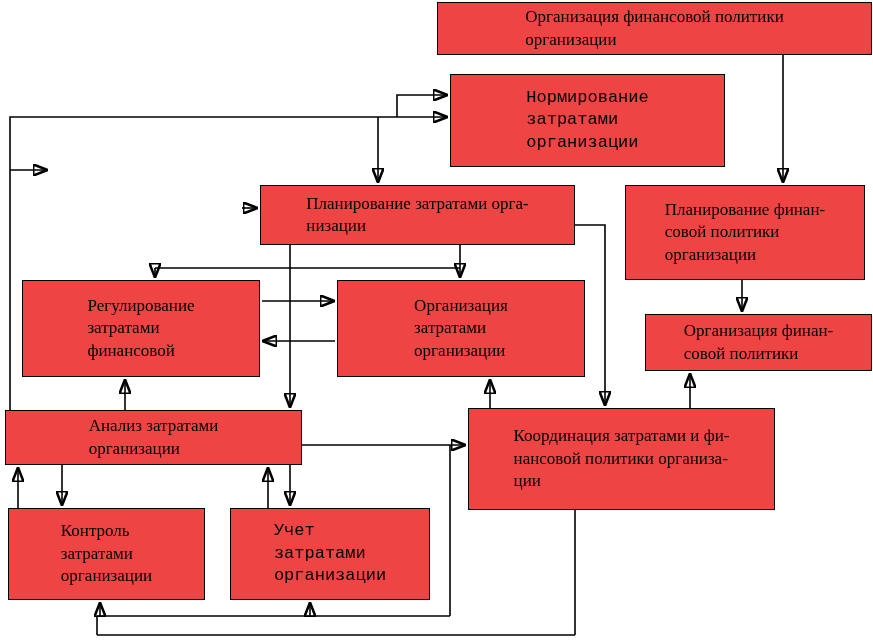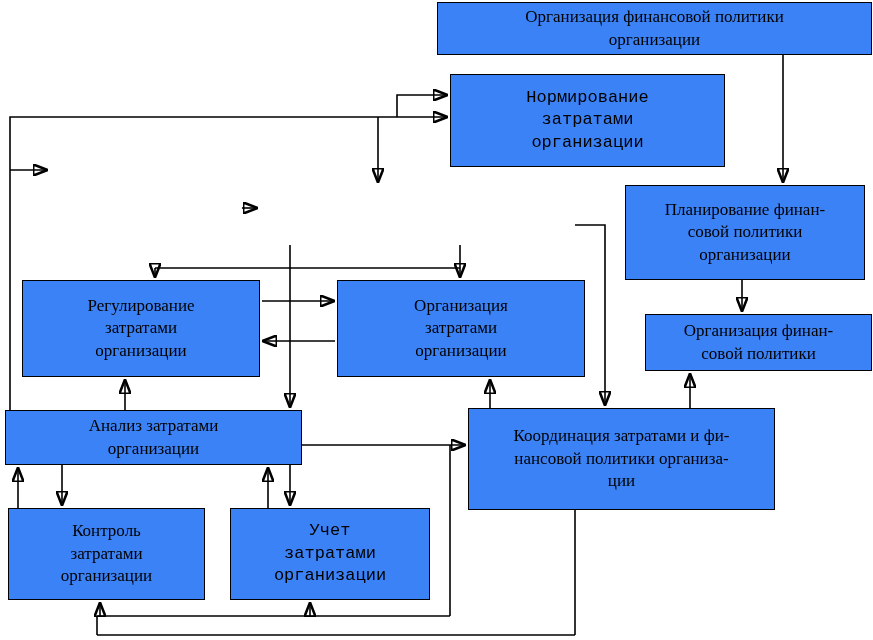--- a/index.html
+++ b/index.html
@@ -24,25 +24,25 @@
   }
   svg.lines path {
     stroke: #000000;
     stroke-width: 1.6;
     fill: none;
   }
   .box {
     position: absolute;
     box-sizing: border-box;
     border: 1.6px solid #000000;
-    background: #3b82f6;
+    background: #ef4444;
     display: flex;
     align-items: center;
     justify-content: center;
-    text-align: center;
+    text-align: left;
     white-space: pre-line;
     font-size: 17px;
     line-height: 1.32;
     color: #000000;
     padding: 12px 4px;
   }
 </style>
 </head>
 <body>
 
@@ -100,26 +100,28 @@
     <path d="M97,616 L97,635"></path>
     <path d="M97,635 L575,635"></path>
     <path d="M575,510 L575,635"></path>
   </svg>
 
   <div class="box" style="left:437px; top:2px;  width:435px; height:53px;">Организация финансовой политики
 организации</div>
   <div class="box" style="left:450px; top:74px; width:275px; height:93px;font-family:Liberation Mono, monospace;">Нормирование
 затратами
 организации</div>
+  <div class="box" style="left:260px; top:185px; width:315px; height:60px;">Планирование затратами орга-
+низации</div>
   <div class="box" style="left:625px; top:185px; width:240px; height:95px;">Планирование финан-
 совой политики
 организации</div>
   <div class="box" style="left:22px;  top:280px; width:238px; height:97px;">Регулирование
 затратами
-организации</div>
+финансовой</div>
   <div class="box" style="left:337px; top:280px; width:248px; height:97px;">Организация
 затратами
 организации</div>
   <div class="box" style="left:645px; top:314px; width:227px; height:57px;">Организация финан-
 совой политики</div>
   <div class="box" style="left:5px;   top:410px; width:297px; height:55px;">Анализ затратами
 организации</div>
   <div class="box" style="left:468px; top:408px; width:307px; height:102px;">Координация затратами и фи-
 нансовой политики организа-
 ции</div>

